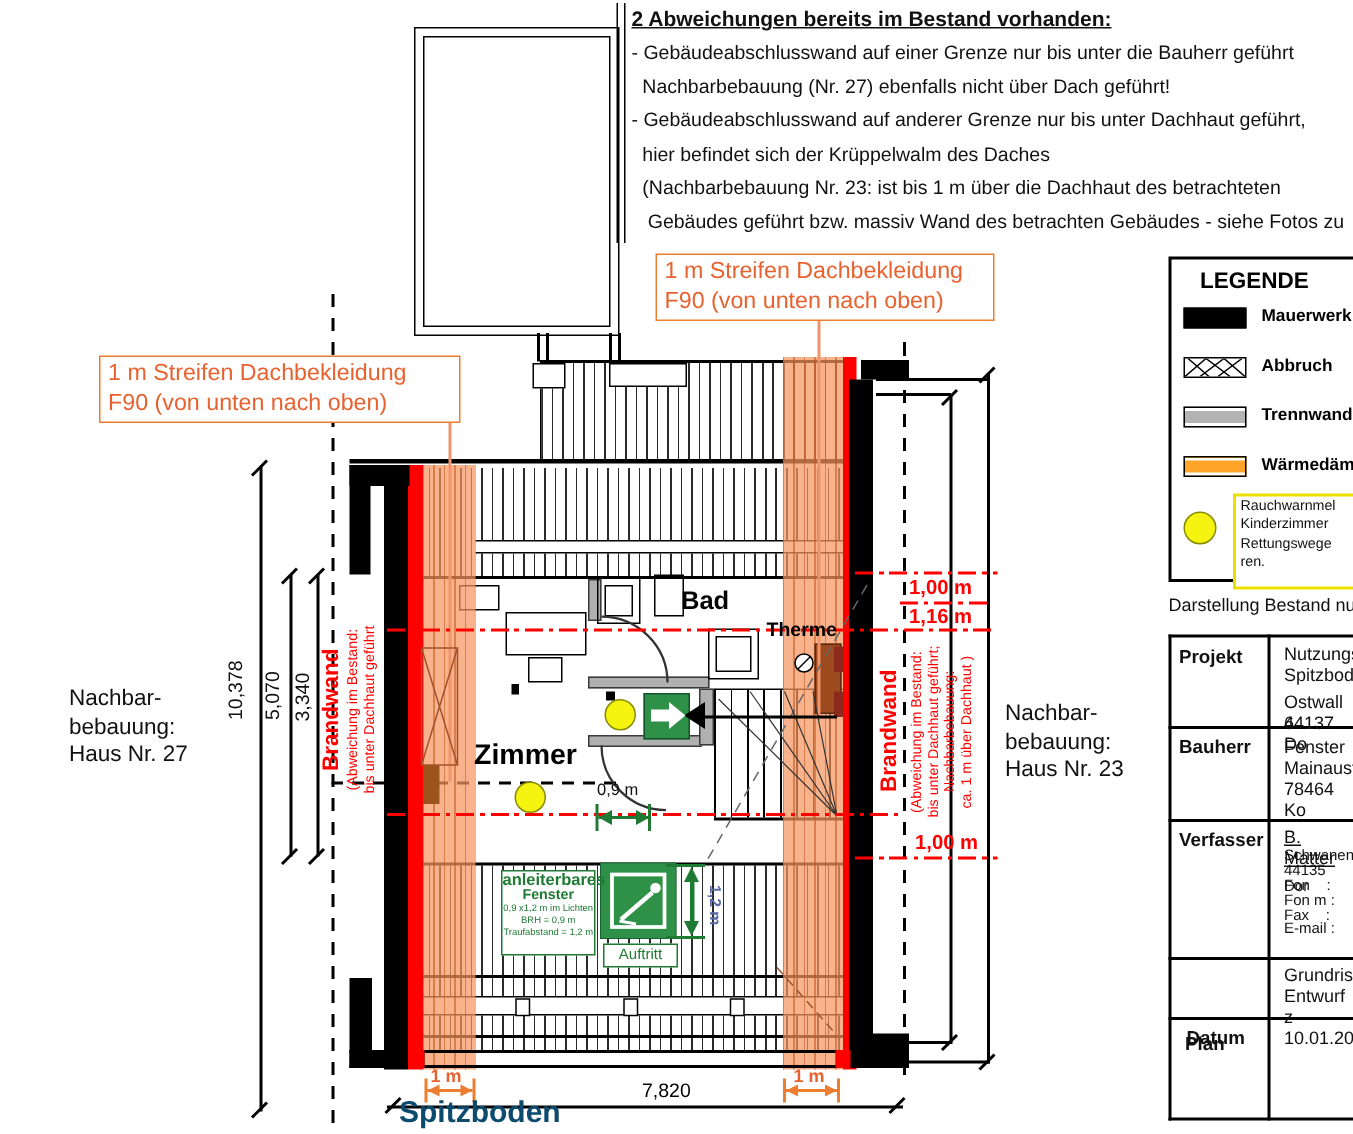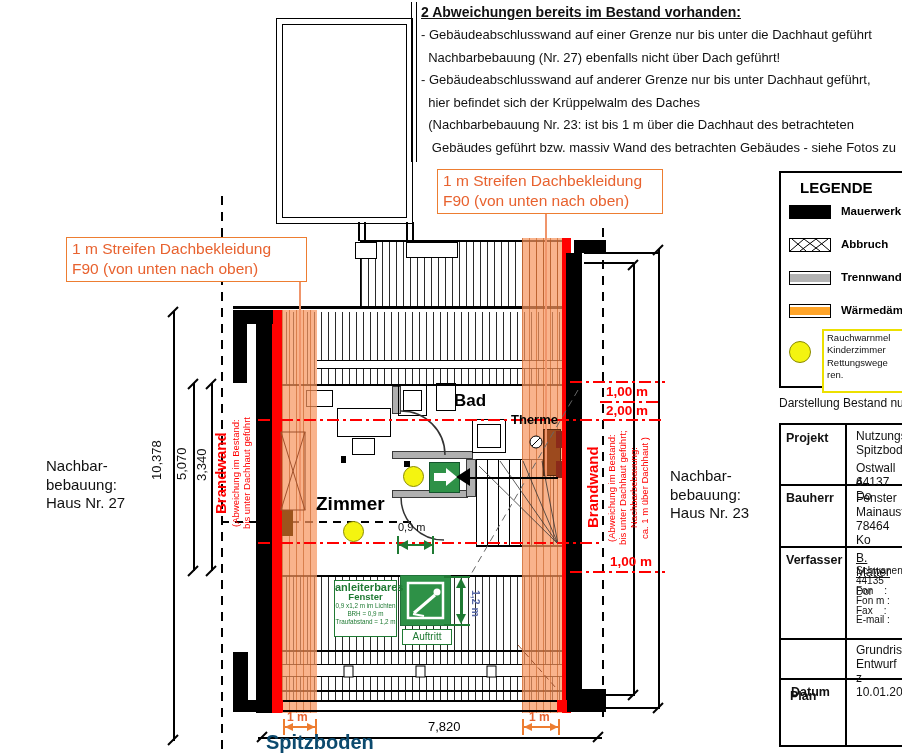--- a/index.html
+++ b/index.html
@@ -29,21 +29,21 @@
 </style>
 </head>
 <body>
 
 <div id="canvas">
 
   <div class="ln" style="left:411px;top:2px;width:1px;height:160px;"></div>
   <div class="ln" style="left:416px;top:2px;width:1px;height:160px;"></div>
   <div class="a b" style="left:421px;top:4px;font-size:14px;text-decoration:underline;color:#111;">2 Abweichungen bereits im Bestand vorhanden:</div>
   <div class="a" style="left:421px;top:24px;width:480px;">
-    <div class="hdr-line">- Gebäudeabschlusswand auf einer Grenze nur bis unter die Dachhaut geführt</div>
+    <div class="hdr-line">- Gebäudeabschlusswand auf einer Grenze nur bis unter die Bauherr geführt</div>
     <div class="hdr-line">  Nachbarbebauung (Nr. 27) ebenfalls nicht über Dach geführt!</div>
     <div class="hdr-line">- Gebäudeabschlusswand auf anderer Grenze nur bis unter Dachhaut geführt,</div>
     <div class="hdr-line">  hier befindet sich der Krüppelwalm des Daches</div>
     <div class="hdr-line">  (Nachbarbebauung Nr. 23: ist bis 1 m über die Dachhaut des betrachteten</div>
     <div class="hdr-line">   Gebäudes geführt bzw. massiv Wand des betrachten Gebäudes - siehe Fotos zu</div>
   </div>
 
   <div class="a" style="left:779px;top:171px;width:130px;height:217px;border:2px solid #000;background:#fff;z-index:18;"></div>
   <div class="a b" style="left:800px;top:179px;font-size:15px;z-index:20;color:#000;">LEGENDE</div>
   <div class="sw" style="left:789px;top:205px;background:#000;"></div>
@@ -278,21 +278,21 @@
   <div class="a vtxt b redtxt" style="left:212px;top:419px;width:20px;height:108px;font-size:15px;z-index:55;">Brandwand</div>
   <div class="a vtxt redtxt" style="left:230px;top:396px;width:12px;height:155px;font-size:9.5px;z-index:55;">(Abweichung im Bestand:</div>
   <div class="a vtxt redtxt" style="left:241px;top:394px;width:12px;height:158px;font-size:9.5px;z-index:55;">bis unter Dachhaut geführt</div>
   <div class="a vtxt b redtxt" style="left:584px;top:430px;width:20px;height:115px;font-size:15px;z-index:55;">Brandwand</div>
   <div class="a vtxt redtxt" style="left:606px;top:408px;width:11px;height:160px;font-size:9.5px;z-index:55;">(Abweichung im Bestand:</div>
   <div class="a vtxt redtxt" style="left:617px;top:406px;width:11px;height:164px;font-size:9.5px;z-index:55;">bis unter Dachhaut geführt;</div>
   <div class="a vtxt redtxt" style="left:628px;top:428px;width:11px;height:120px;font-size:9.5px;z-index:55;">Nachbarbebauung:</div>
   <div class="a vtxt redtxt" style="left:639px;top:420px;width:11px;height:136px;font-size:9.5px;z-index:55;">ca. 1 m über Dachhaut )</div>
 
   <div class="a b redtxt" style="left:606px;top:384px;font-size:13.5px;z-index:55;">1,00 m</div>
-  <div class="a b redtxt" style="left:606px;top:403px;font-size:13.5px;z-index:55;">2,00 m</div>
+  <div class="a b redtxt" style="left:606px;top:403px;font-size:13.5px;z-index:55;">1,16 m</div>
   <div class="a b redtxt" style="left:610px;top:554px;font-size:13.5px;z-index:55;">1,00 m</div>
 
   <div class="a" style="left:299px;top:281px;width:2px;height:240px;background:#F0956B;z-index:35;"></div>
   <div class="a" style="left:545px;top:214px;width:2px;height:266px;background:#F0956B;z-index:35;"></div>
   <div class="a otxt" style="left:66px;top:237px;width:241px;height:45px;border:1.5px solid #ED7D31;background:#fff;padding:1px 5px;font-size:15.5px;line-height:20px;z-index:60;white-space:nowrap;">
     <div>1 m Streifen Dachbekleidung</div>
     <div>F90 (von unten nach oben)</div>
   </div>
   <div class="a otxt" style="left:437px;top:169px;width:226px;height:45px;border:1.5px solid #ED7D31;background:#fff;padding:1px 5px;font-size:15.5px;line-height:20px;z-index:60;white-space:nowrap;overflow:hidden;">
     <div>1 m Streifen Dachbekleidung</div>

